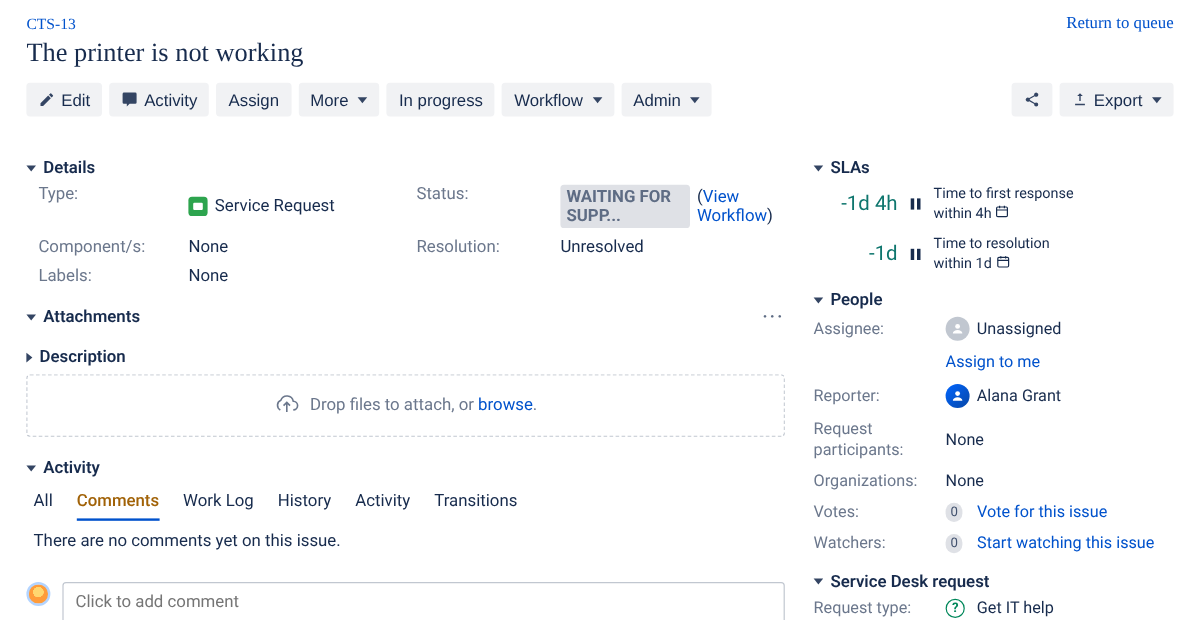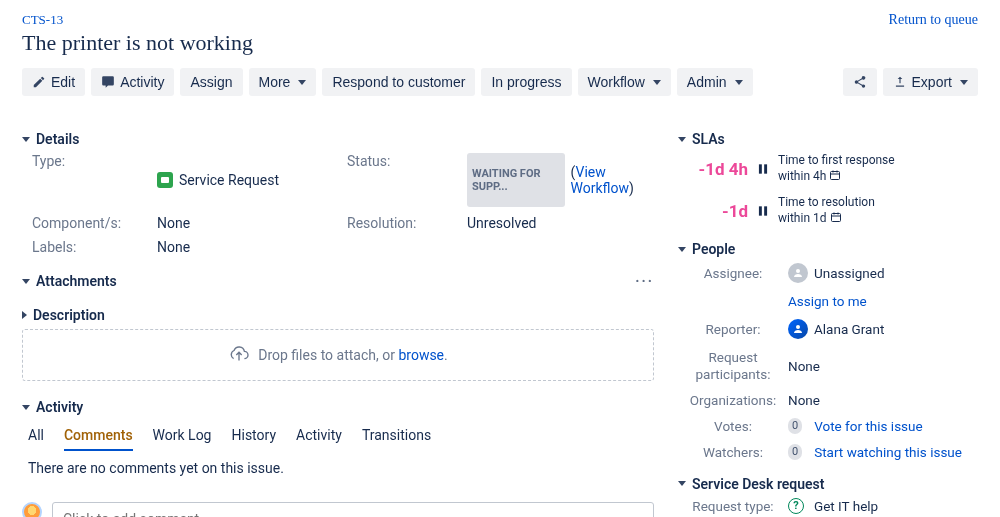--- a/index.html
+++ b/index.html
@@ -22,47 +22,47 @@
   .col-left { flex: 1; min-width: 0; }
   .col-right { width: 300px; flex-shrink: 0; }
 
   .section-head { font-weight: 600; font-size: 14px; color: #172b4d; margin: 21px 0 6px 0; display: flex; align-items: center; cursor: pointer; }
   .section-head .more { margin-left: auto; color: #5e6c84; letter-spacing: 2px; font-weight: bold; cursor: pointer; }
 
   .field-grid { display: grid; grid-template-columns: 125px 190px 120px 1fr; column-gap: 0; row-gap: 8px; margin-left: 10px; }
   .label { color: #6b778c; font-size: 14px; }
   .val { color: #172b4d; font-size: 14px; display: flex; align-items: center; gap: 6px; }
   
-  .lozenge { display: inline-block; background: #dfe1e6; color: #5e6c84; font-size: 11px; font-weight: 700; padding: 14px 5px; border-radius: 3px; letter-spacing: 0; }
+  .lozenge { display: inline-block; background: #dfe1e6; color: #5e6c84; font-size: 14px; font-weight: 700; padding: 2px 5px; border-radius: 3px; letter-spacing: 0; }
   
   .type-ico { width: 16px; height: 16px; background: #2da44e; border-radius: 3px; display: inline-flex; align-items: center; justify-content: center; flex-shrink: 0; }
   .type-ico::after { content: ""; width: 8px; height: 6px; border: 2px solid #fff; border-top: none; border-right: none; transform: rotate(-45deg) translateY(-1px); display: none; }
   .type-ico svg { display:block; }
 
   .dropzone { border: 1px dashed #c1c7d0; border-radius: 3px; padding: 16px; text-align: center; color: #6b778c; font-size: 14px; display: flex; align-items: center; justify-content: center; gap: 8px; margin-top: 6px; }
   .dropzone svg { flex-shrink: 0; }
 
   .tabs { display: flex; gap: 20px; border-bottom: 1px solid transparent; margin: 8px 0 8px 6px; }
   .tab { padding: 4px 0 6px 0; font-size: 14px; color: #172b4d; cursor: pointer; }
   .tab.active { color: #a16207; border-bottom: 2px solid #0052cc; font-weight: 500; }
 
   .comment-row { display: flex; align-items: flex-start; gap: 10px; margin-top: 26px; }
   .avatar { width: 24px; height: 24px; border-radius: 50%; flex-shrink: 0; }
   .avatar.self { background: radial-gradient(circle at 50% 40%, #ffd770 35%, #ff9c3a 36%); border: 2px solid #b3d4ff; width: 20px; height: 20px;}
   .avatar.empty { background: #c1c7d0; display:inline-flex; align-items:center; justify-content:center; }
   .avatar.user { background: linear-gradient(135deg,#0065ff,#0747a6); display:inline-flex; align-items:center; justify-content:center; color:#fff; font-size:12px; font-weight:600;}
   .comment-box { flex: 1; border: 1px solid #c1c7d0; border-radius: 3px; padding: 8px 10px; color: #7a869a; font-size: 14px; min-height: 20px; resize: both; overflow: auto; font-family: inherit; outline: none; }
 
   .sla-row { display: flex; align-items: center; gap: 8px; margin: 4px 0 10px 0; }
-  .sla-time { font-size: 17px; font-weight: 700; color: #ec4899; width: 70px; text-align: right; }
+  .sla-time { font-size: 17px; font-weight: 400; color: #0f766e; width: 70px; text-align: right; }
   .pause-ico svg { display:block; }
   .sla-text { font-size: 12px; color: #172b4d; line-height: 1.3; }
 
   .kv { display: grid; grid-template-columns: 110px 1fr; row-gap: 10px; align-items: center; margin-top: 6px;}
-  .kv .label { color:#6b778c; font-size: 13.5px; text-align: center; }
+  .kv .label { color:#6b778c; font-size: 13.5px; }
   .kv .val, .kv .val a { font-size: 13.5px; }
   .count-badge { display:inline-block; min-width:14px; padding: 0 4px; height:16px; line-height:16px; border-radius: 8px; background:#dfe1e6; color:#42526e; font-size:11px; text-align:center; margin-right:6px;}
   
   .q-ico { width:16px; height:16px; border:1.5px solid #00875a; border-radius:50%; display:inline-flex; align-items:center; justify-content:center; color:#00875a; font-size:11px; font-weight:bold; margin-right:4px;}
   
   .cal-ico { display:inline-block; vertical-align:middle; }
 </style>
 </head>
 <body>
 
@@ -90,21 +90,20 @@
             <svg width="14" height="14" viewBox="0 0 24 24">
               <path fill="#344563" d="M20 2H4a2 2 0 0 0-2 2v12a2 2 0 0 0 2 2h4v4l4-4h8a2 2 0 0 0 2-2V4a2 2 0 0 0-2-2z"></path>
             </svg>
           </span>
         <span>Activity</span>
       </button>
       <button class="btn">Assign</button>
       <button class="btn chev">
           <span>More</span>
         </button>
-      <button class="btn">Respond to customer</button>
       <button class="btn">In progress</button>
       <button class="btn chev">
           <span>Workflow</span>
         </button>
       <button class="btn chev">
           <span>Admin</span>
         </button>
     </div>
     <div class="btn-row">
       <button class="btn">

